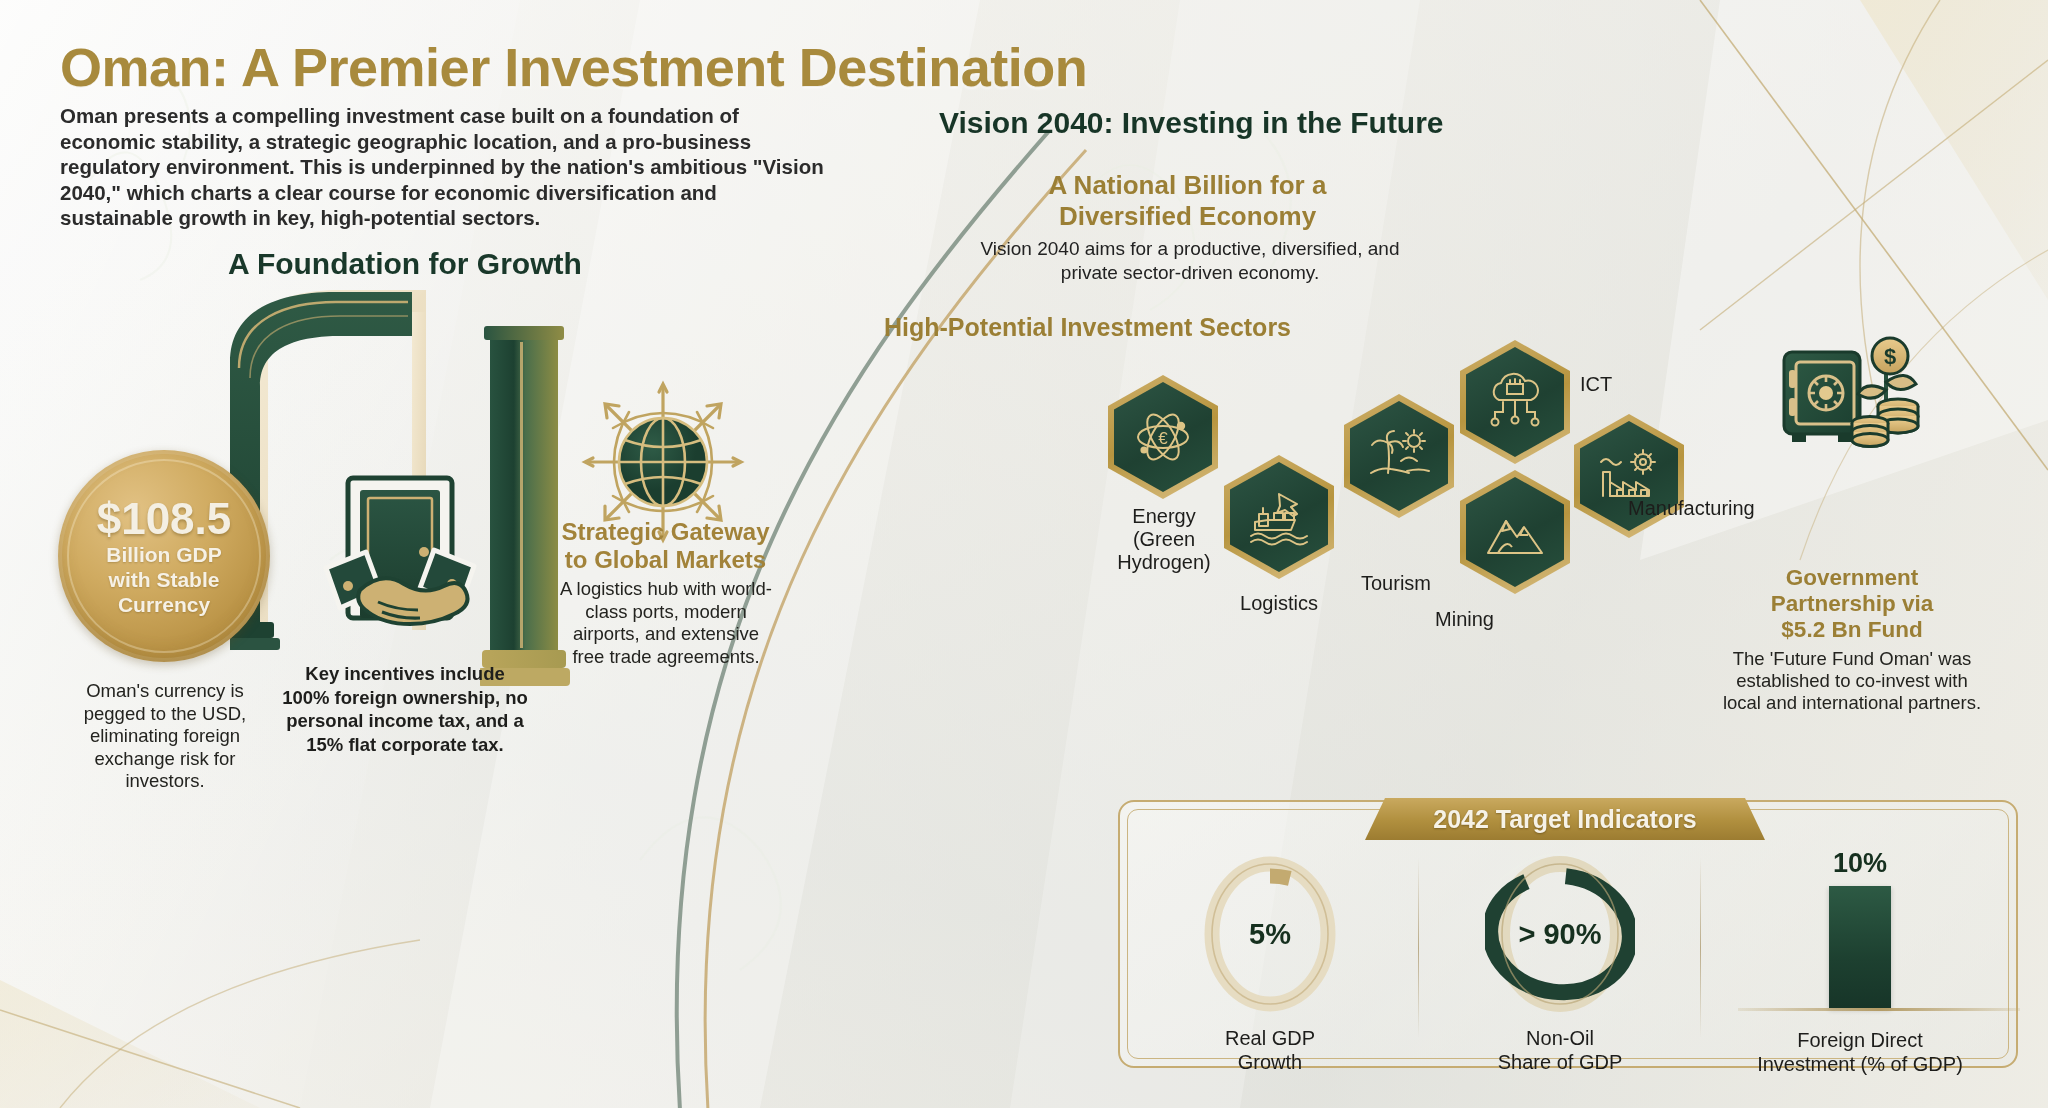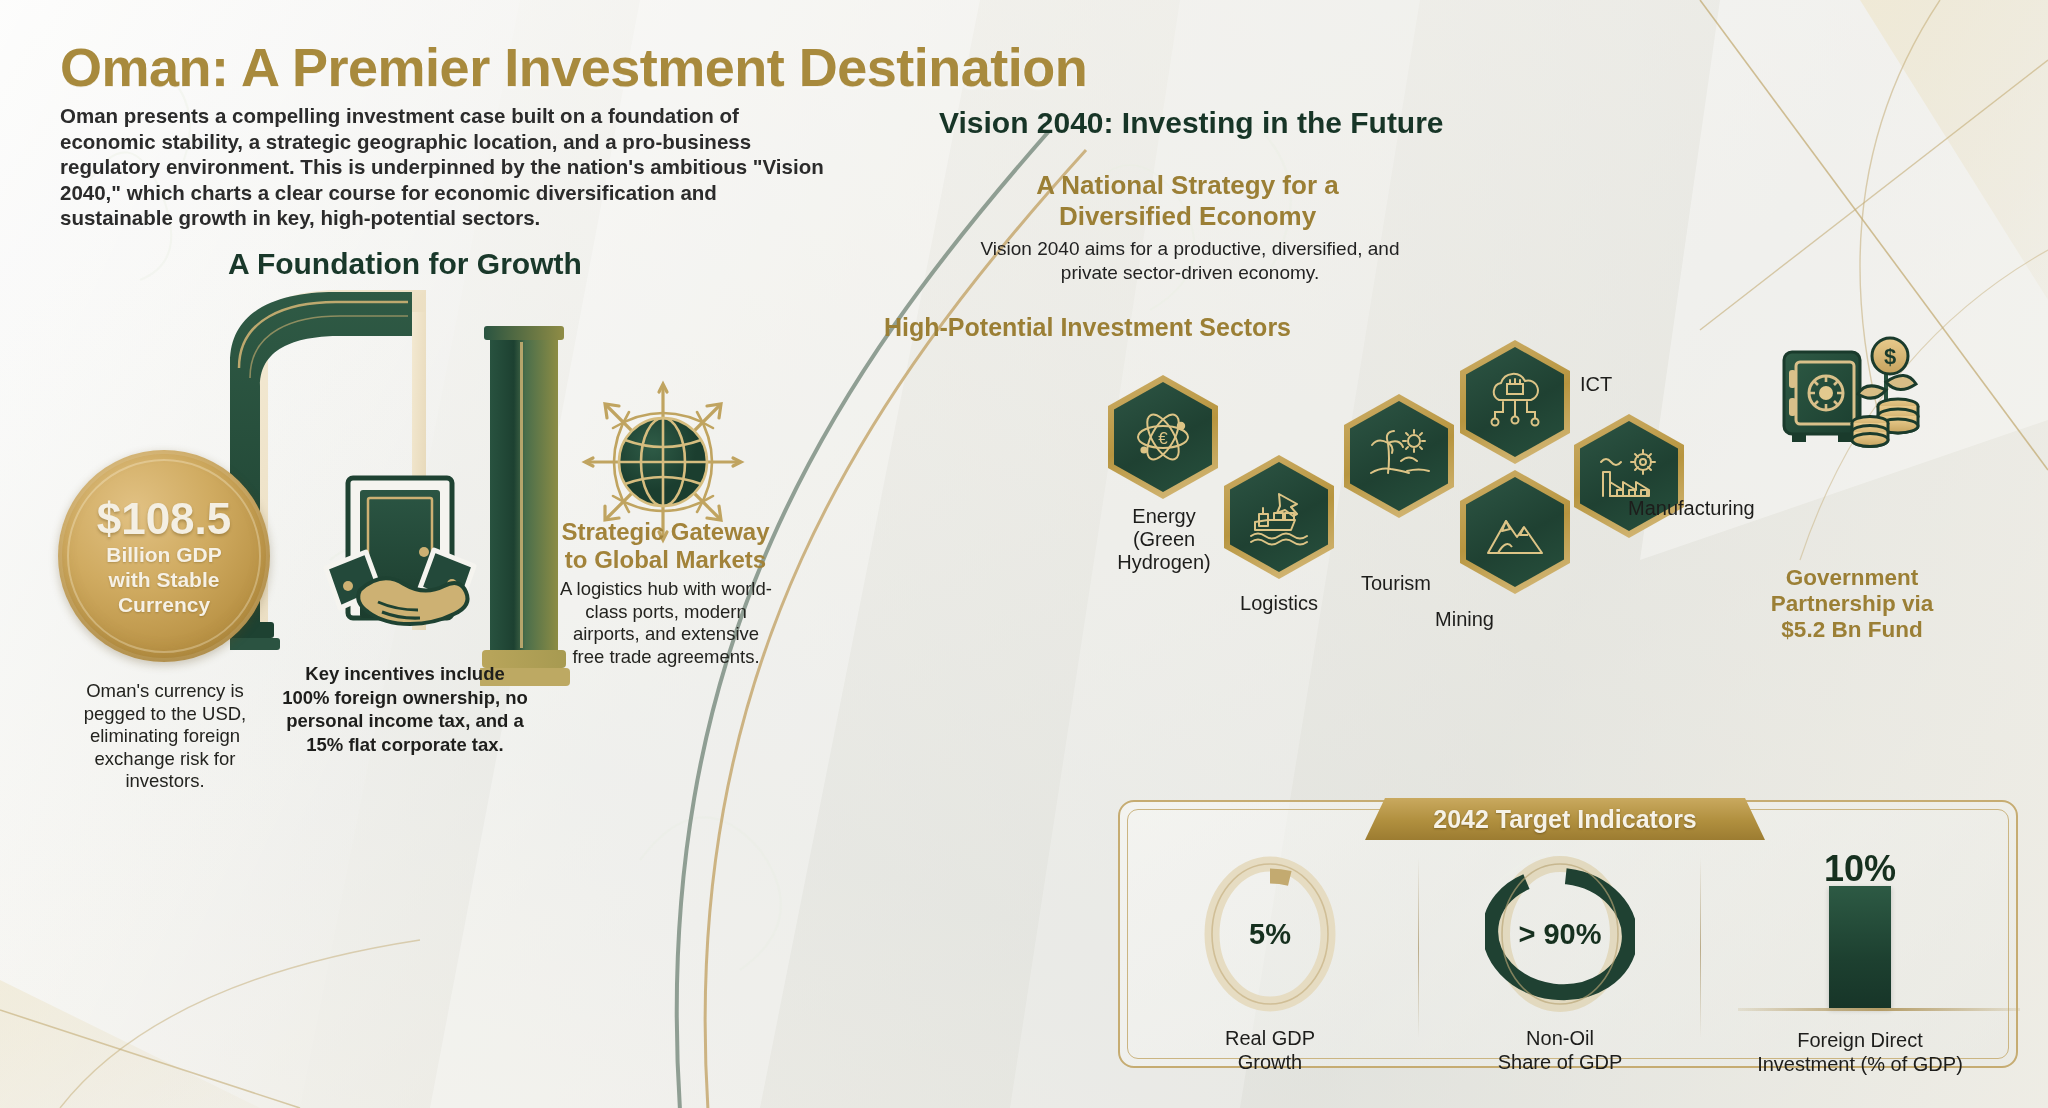--- a/index.html
+++ b/index.html
@@ -157,21 +157,21 @@
   }
   .vdivider { position:absolute; width:1px; background:linear-gradient(180deg,rgba(190,170,120,0),rgba(170,150,105,.75),rgba(190,170,120,0)); }
 
   
   #fdi-bar {
     position:absolute; width:62px;
     background:linear-gradient(180deg,#2d5a44 0%,#1d4030 60%,#173528 100%);
     box-shadow:0 2px 5px rgba(0,0,0,.2);
   }
   #fdi-baseline { position:absolute; height:3px; background:linear-gradient(90deg,rgba(190,170,120,.2),#b49c66,rgba(190,170,120,.2)); }
-  #fdi-value { position:absolute; font-size:36px; font-weight:bold; color:#16301f; text-align:center; }
+  #fdi-value { position:absolute; font-size:27px; font-weight:bold; color:#16301f; text-align:center; }
 </style>
 </head>
 <body>
 
 <div id="stage">
 
   <svg class="bgsvg" viewBox="0 0 2048 1108">
     <defs>
       <linearGradient id="bgband" x1="0" y1="0" x2="1" y2="1">
         <stop offset="0%" stop-color="#ffffff" stop-opacity=".55"></stop>
@@ -342,21 +342,21 @@
   </svg>
 
   <div id="gateway-title">
     <span>Strategic Gateway</span><br>
     <span>to Global Markets</span>
   </div>
   <p id="gateway-body">A logistics hub with world-class ports, modern airports, and extensive free trade agreements.</p>
 
   <h2 id="vision-heading">Vision 2040: Investing in the Future</h2>
   <div id="strategy-title">
-    <span>A National Strategy for a</span><br>
+    <span>A National Billion for a</span><br>
     <span>Diversified Economy</span>
   </div>
   <p id="strategy-body">Vision 2040 aims for a productive, diversified, and private sector-driven economy.</p>
   <h3 id="sectors-heading">High-Potential Investment Sectors</h3>
 
   <div class="hex" style="left:1108px;top:375px;">
     <div class="hex-inner">
       <svg width="62" height="62" viewBox="0 0 62 62">
         <g stroke="#ddc486" stroke-width="2" fill="none">
           <ellipse cx="31" cy="31" rx="25" ry="11"></ellipse>
@@ -501,20 +501,21 @@
       <path d="M72,102 L72,110 a18,6.5 0 0,0 36,0 L108,102"></path>
       <ellipse cx="90" cy="110" rx="18" ry="6.5"></ellipse>
     </g>
   </svg>
 
   <div id="gov-title">
     <span>Government</span><br>
     <span>Partnership via</span><br>
     <span>$5.2 Bn Fund</span>
   </div>
+  <p id="gov-body">The 'Future Fund Oman' was established to co-invest with local and international partners.</p>
 
   <div id="target-panel"></div>
   <div id="target-banner">2042 Target Indicators</div>
 
   <div class="vdivider" style="left:1418px;top:858px;height:180px;"></div>
   <div class="vdivider" style="left:1700px;top:858px;height:180px;"></div>
 
   <div class="kpi" style="left:1155px;top:848px;width:230px;">
     <div style="position:relative;width:150px;height:172px;margin:0 auto;">
       <svg width="150" height="172" viewBox="0 0 150 172">

